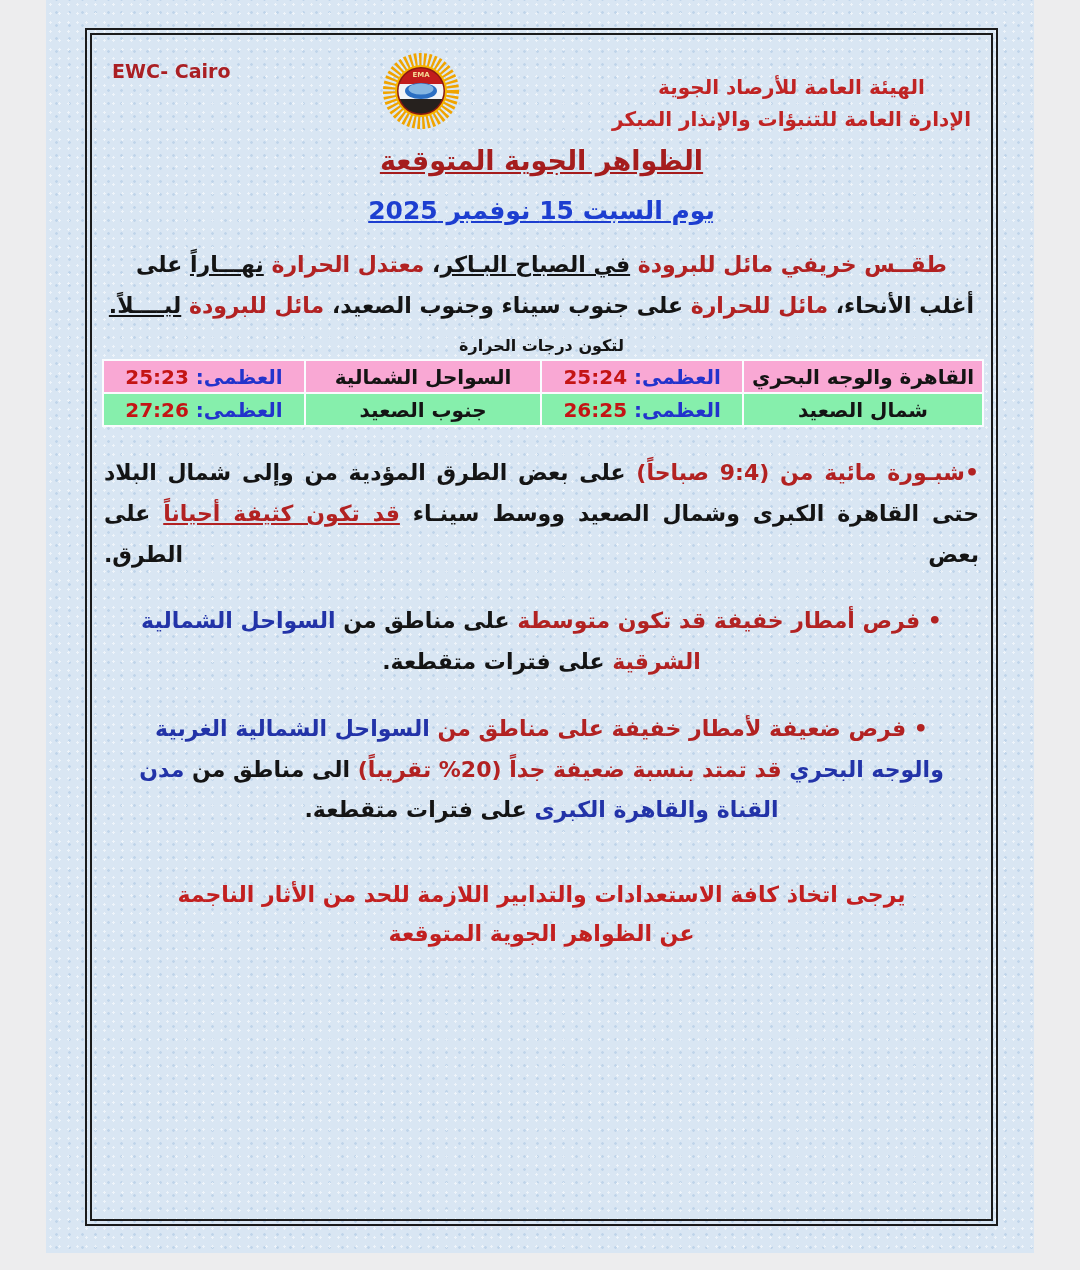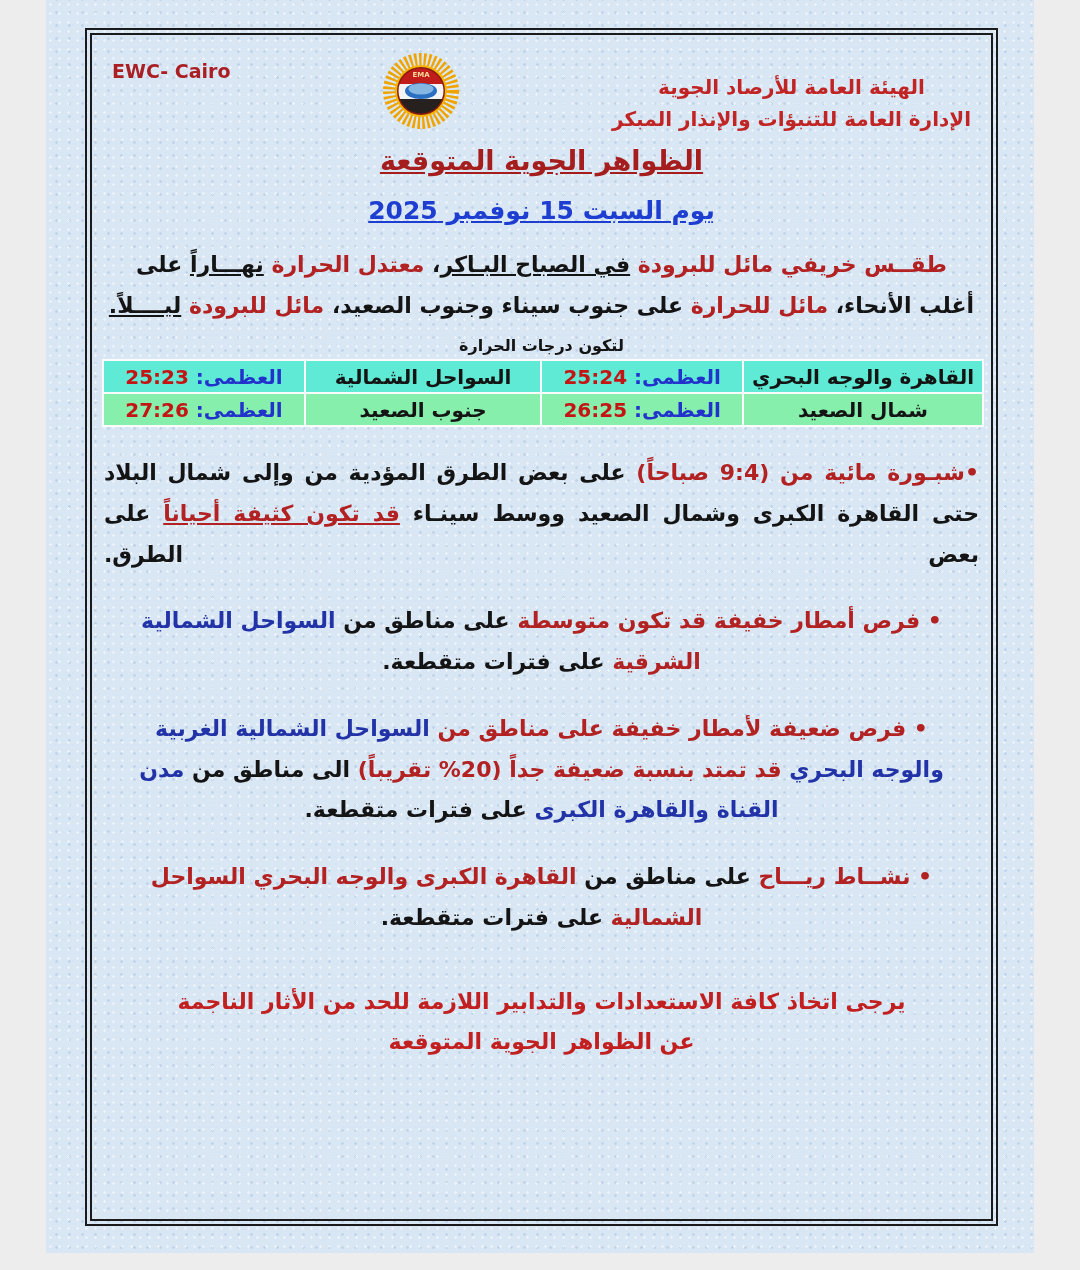--- a/index.html
+++ b/index.html
@@ -50,21 +50,21 @@
   .intro{margin:20px 4px 0; text-align:center;}
   .tbl-caption{margin-top:10px; text-align:center; direction:rtl; font-size:16px; color:var(--ink);}
   
   table.temps{
     width:882px; margin:4px auto 0;
     border-collapse:separate; border-spacing:2px;
     background:#fafcff; direction:rtl;
     font-size:20px;
   }
   table.temps td{height:31px; padding:0 8px; white-space:nowrap; text-align:center; vertical-align:middle;}
-  tr.trow1 td{background:#5eead4;}
+  tr.trow1 td{background:#f9a8d4;}
   tr.trow2 td{background:#86efac;}
   td.region{color:var(--ink); width:27%;}
   td.temp{width:23%;}
   .max-label{color:var(--label-blue);}
   .temp-value{color:var(--value-red);}
   
   .bullets{padding:0 2px;}
   .bullet{margin-top:26px;}
   .b-justify{text-align:justify; text-align-last:justify;}
   .b-center{text-align:center; padding:0 12px;}
@@ -140,21 +140,20 @@
             <span class="temp-value">27:26</span>
           </td>
         </tr>
       </tbody>
         </table>
 
       <div class="bullets">
         <p class="rt bullet b-justify"><span class="seg-red">•شبـورة مائية من (9:4 صباحاً)</span><span class="seg-black"> على بعض الطرق المؤدية من وإلى شمال البلاد حتى القاهرة الكبرى وشمال الصعيد ووسط سينـاء </span><span class="seg-red seg-u">قد تكون كثيفة أحياناً</span><span class="seg-black"> على بعض الطرق.</span></p>
         <p class="rt bullet b-center"><span class="seg-red">• فرص أمطار خفيفة قد تكون متوسطة</span><span class="seg-black"> على مناطق من </span><span class="seg-blue">السواحل الشمالية</span><span class="seg-red"> الشرقية</span><span class="seg-black"> على فترات متقطعة.</span></p>
         <p class="rt bullet b-center"><span class="seg-red">• فرص ضعيفة لأمطار خفيفة على مناطق من </span><span class="seg-blue">السواحل الشمالية الغربية والوجه البحري</span><span class="seg-red"> قد تمتد بنسبة ضعيفة جداً (20% تقريباً)</span><span class="seg-black"> الى مناطق من </span><span class="seg-blue">مدن القناة والقاهرة الكبرى</span><span class="seg-black"> على فترات متقطعة.</span></p>
-        <p class="rt bullet b-center"><span class="seg-red">• نشــاط ريـــاح</span><span class="seg-black"> على مناطق من </span><span class="seg-red">القاهرة الكبرى والوجه البحري السواحل الشمالية</span><span class="seg-black"> على فترات متقطعة.</span></p>
       </div>
 
       <div class="footer">
         <div class="foot-red">يرجى اتخاذ كافة الاستعدادات والتدابير اللازمة للحد من الأثار الناجمة</div>
         <div class="foot-red">عن الظواهر الجوية المتوقعة</div>
 
       </div>
 
     </div>
   </div>

